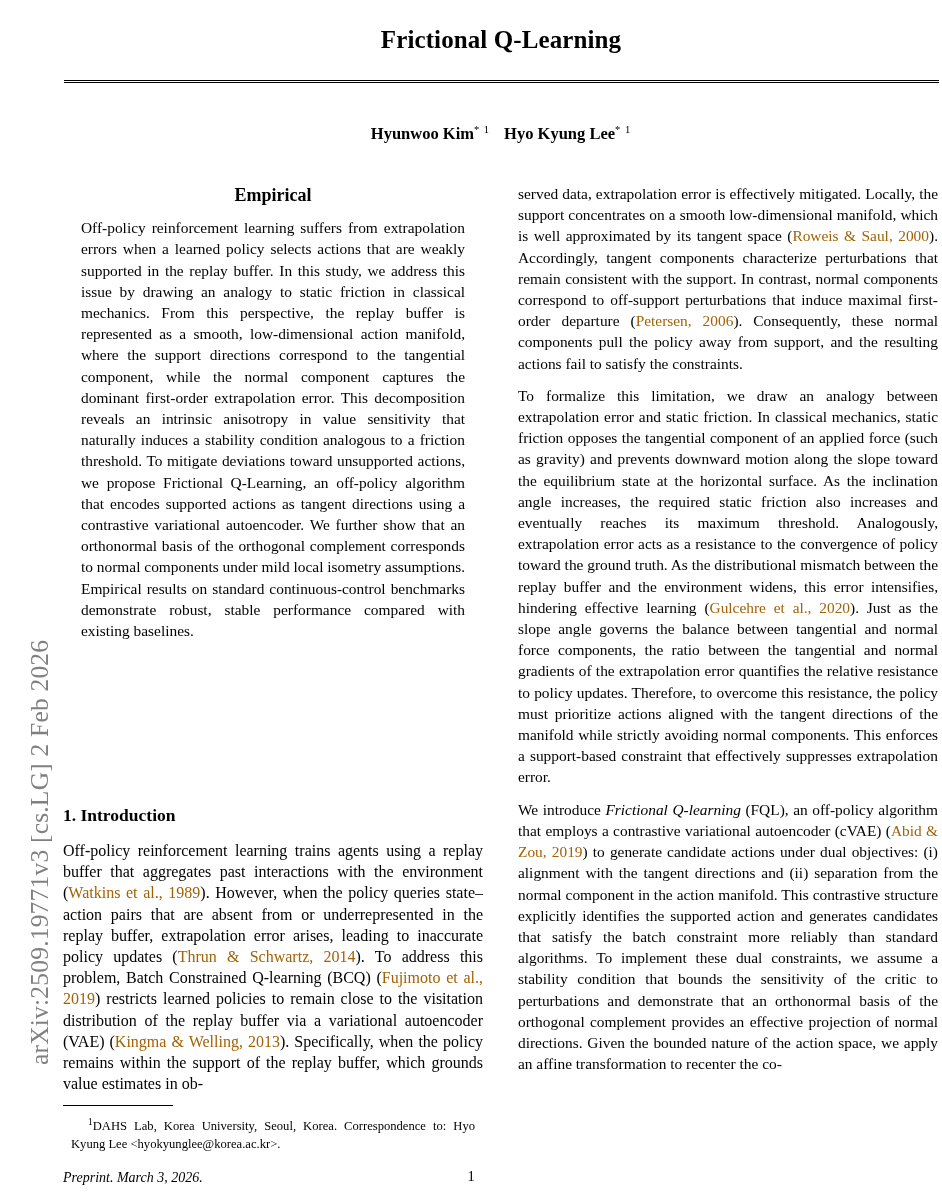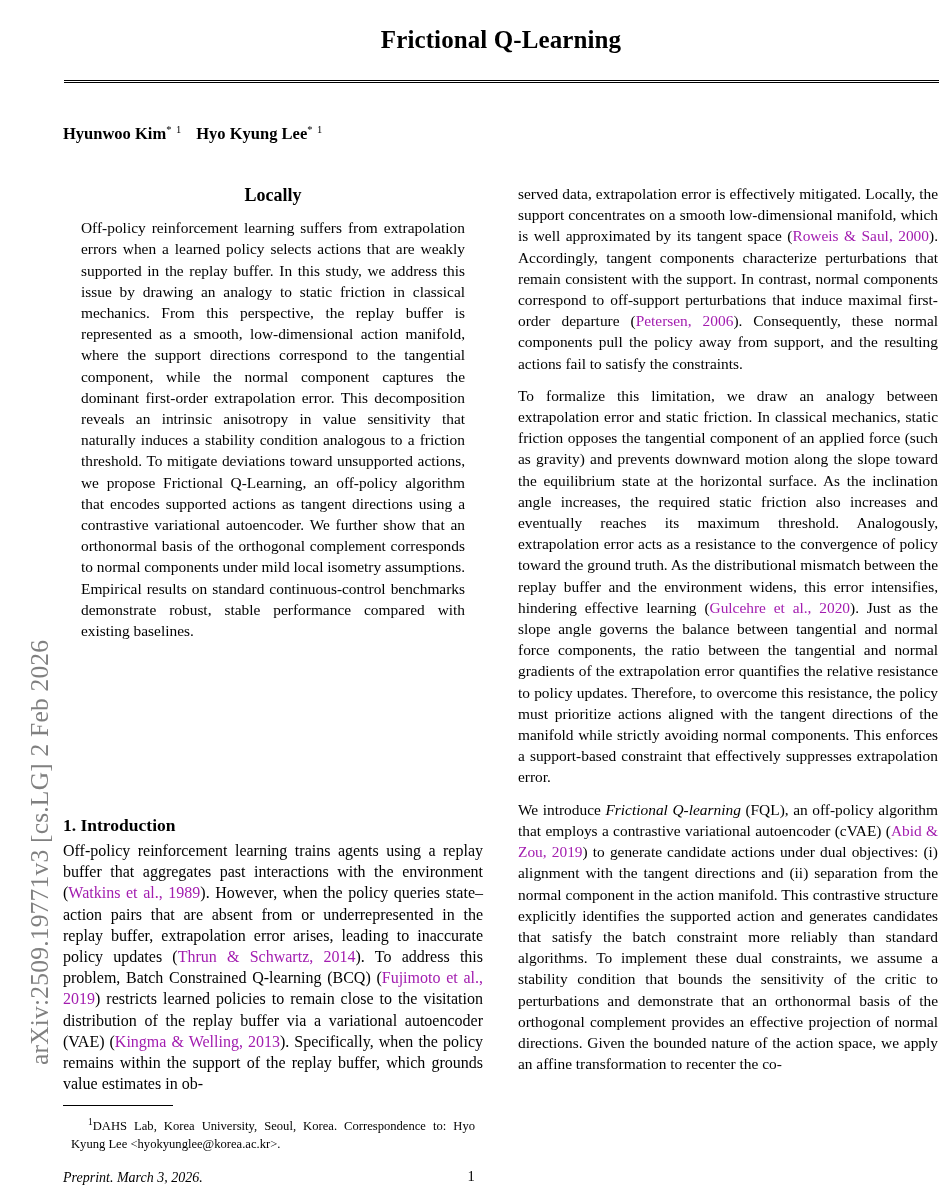--- a/index.html
+++ b/index.html
@@ -72,21 +72,21 @@
     border-bottom: 1.6px solid #000;
     height: 1.4px;
   }
   #rule-top { top: 80px; }
 
   #authors {
     position: absolute;
     left: 63px;
     top: 123px;
     width: 876px;
-    text-align: left;
+    text-align: center;
     font-size: 16.5px;
     font-weight: bold;
   }
   #authors .author { white-space: nowrap; }
   #authors .sep { display: inline-block; width: 14px; }
   #authors sup {
     font-size: 10.5px;
     font-weight: normal;
     vertical-align: super;
     letter-spacing: 1px;
@@ -113,36 +113,36 @@
   .abstract-body {
     margin: 0 0 0 0;
     padding: 0 18px 0 18px;
     text-align: justify;
     hyphens: manual;
   }
 
   .section-heading {
     font-size: 17.5px;
     font-weight: bold;
-    margin: 10px 0 12px 0;
+    margin: 0 0 12px 0;
   }
   #intro-heading-wrap {
     position: absolute;
     left: 63px;
     top: 805px;
     width: 420px;
   }
 
   .para {
     margin: 0 0 11px 0;
     text-align: justify;
   }
   .para:last-child { margin-bottom: 1px; }
 
-  .cite { color: #a21caf; }
+  .cite { color: #a16207; }
   .ital { font-style: italic; }
 
   
   #footnote-block {
     position: absolute;
     left: 63px;
     top: 1105px;
     width: 420px;
     font-size: 12.6px;
     line-height: 17.5px;
@@ -202,21 +202,21 @@
     <h1 id="paper-title">Frictional Q-Learning</h1>
   </div>
 
   <div id="rule-top" class="hrule-double"></div>
 
   <div id="authors">
     <span class="author"><span>Hyunwoo Kim</span><sup>* 1</sup></span><span class="sep"></span><span class="author"><span>Hyo Kyung Lee</span><sup>* 1</sup></span>
   </div>
 
   <div id="col-left" class="column">
-    <div class="abstract-heading">Locally</div>
+    <div class="abstract-heading">Empirical</div>
     <p class="abstract-body">Off-policy reinforcement learning suffers from extrapolation errors when a learned policy selects actions that are weakly supported in the replay buffer. In this study, we address this issue by drawing an analogy to static friction in classical mechanics. From this perspective, the replay buffer is represented as a smooth, low-dimensional action manifold, where the support directions correspond to the tangential component, while the normal component captures the dominant first-order extrapolation error. This decomposition reveals an intrinsic anisotropy in value sensitivity that naturally induces a stability condition analogous to a friction threshold. To mitigate deviations toward unsupported actions, we propose Frictional Q-Learning, an off-policy algorithm that encodes supported actions as tangent directions using a contrastive variational autoencoder. We further show that an orthonormal basis of the orthogonal complement corresponds to normal components under mild local isometry assumptions. Empirical results on standard continuous-control benchmarks demonstrate robust, stable performance compared with existing baselines.</p>
   </div>
 
   <div id="intro-heading-wrap">
     <div class="section-heading">1. Introduction</div>
   </div>
 
   <div id="col-left-intro-body">
     <p class="para"><span>Off-policy reinforcement learning trains agents using a replay buffer that aggregates past interactions with the environment (</span><span class="cite">Watkins et al., 1989</span><span>). However, when the policy queries state–action pairs that are absent from or underrepresented in the replay buffer, extrapolation error arises, leading to inaccurate policy updates (</span><span class="cite">Thrun &amp; Schwartz, 2014</span><span>). To address this problem, Batch Constrained Q-learning (BCQ) (</span><span class="cite">Fujimoto et al., 2019</span><span>) restricts learned policies to remain close to the visitation distribution of the replay buffer via a variational autoencoder (VAE) (</span><span class="cite">Kingma &amp; Welling, 2013</span><span>). Specifically, when the policy remains within the support of the replay buffer, which grounds value estimates in ob-</span></p>
   </div>

